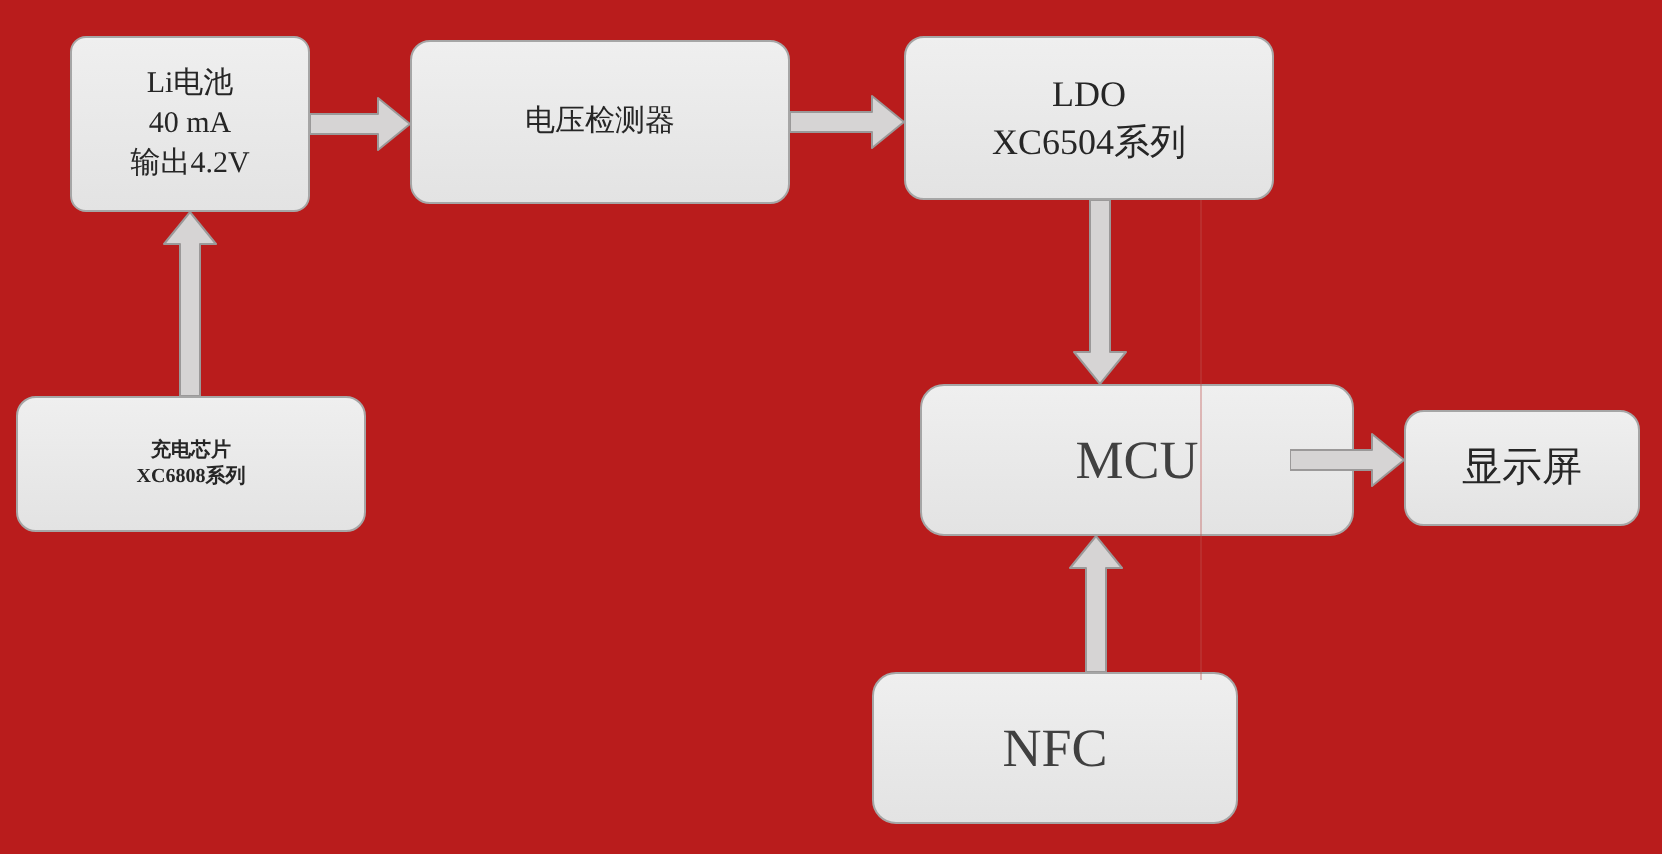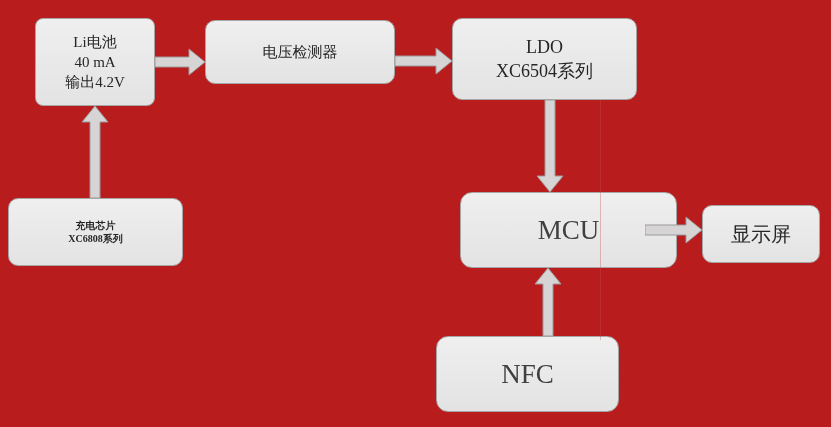--- a/index.html
+++ b/index.html
@@ -26,21 +26,21 @@
     flex-direction: column;
     align-items: center;
     justify-content: center;
     text-align: center;
     color: #262626;
     line-height: 1.35;
   }
   .node .ln { display: block; }
 
   .node-battery   { left: 35px;  top: 18px;  width: 120px; height: 88px; font-size: 15px; border-radius: 8px; }
-  .node-detector  { left: 205px; top: 20px;  width: 190px; height: 64px; font-size: 15px; }
+  .node-detector  { left: 205px; top: 20px;  width: 190px; height: 82px; font-size: 15px; }
   .node-ldo       { left: 452px; top: 18px;  width: 185px; height: 82px; font-size: 18px; }
   .node-charger   { left: 8px;   top: 198px; width: 175px; height: 68px; font-size: 10px; font-weight: bold; }
   .node-mcu       { left: 460px; top: 192px; width: 217px; height: 76px; font-size: 27px; border-radius: 12px; color: #404040; }
   .node-display   { left: 702px; top: 205px; width: 118px; height: 58px; font-size: 20px; text-align: right; }
   .node-nfc       { left: 436px; top: 336px; width: 183px; height: 76px; font-size: 27px; border-radius: 12px; color: #404040; }
 
   .arrow { position: absolute; }
   .arrow polygon {
     fill: #d6d4d4;
     stroke: #9b9999;

